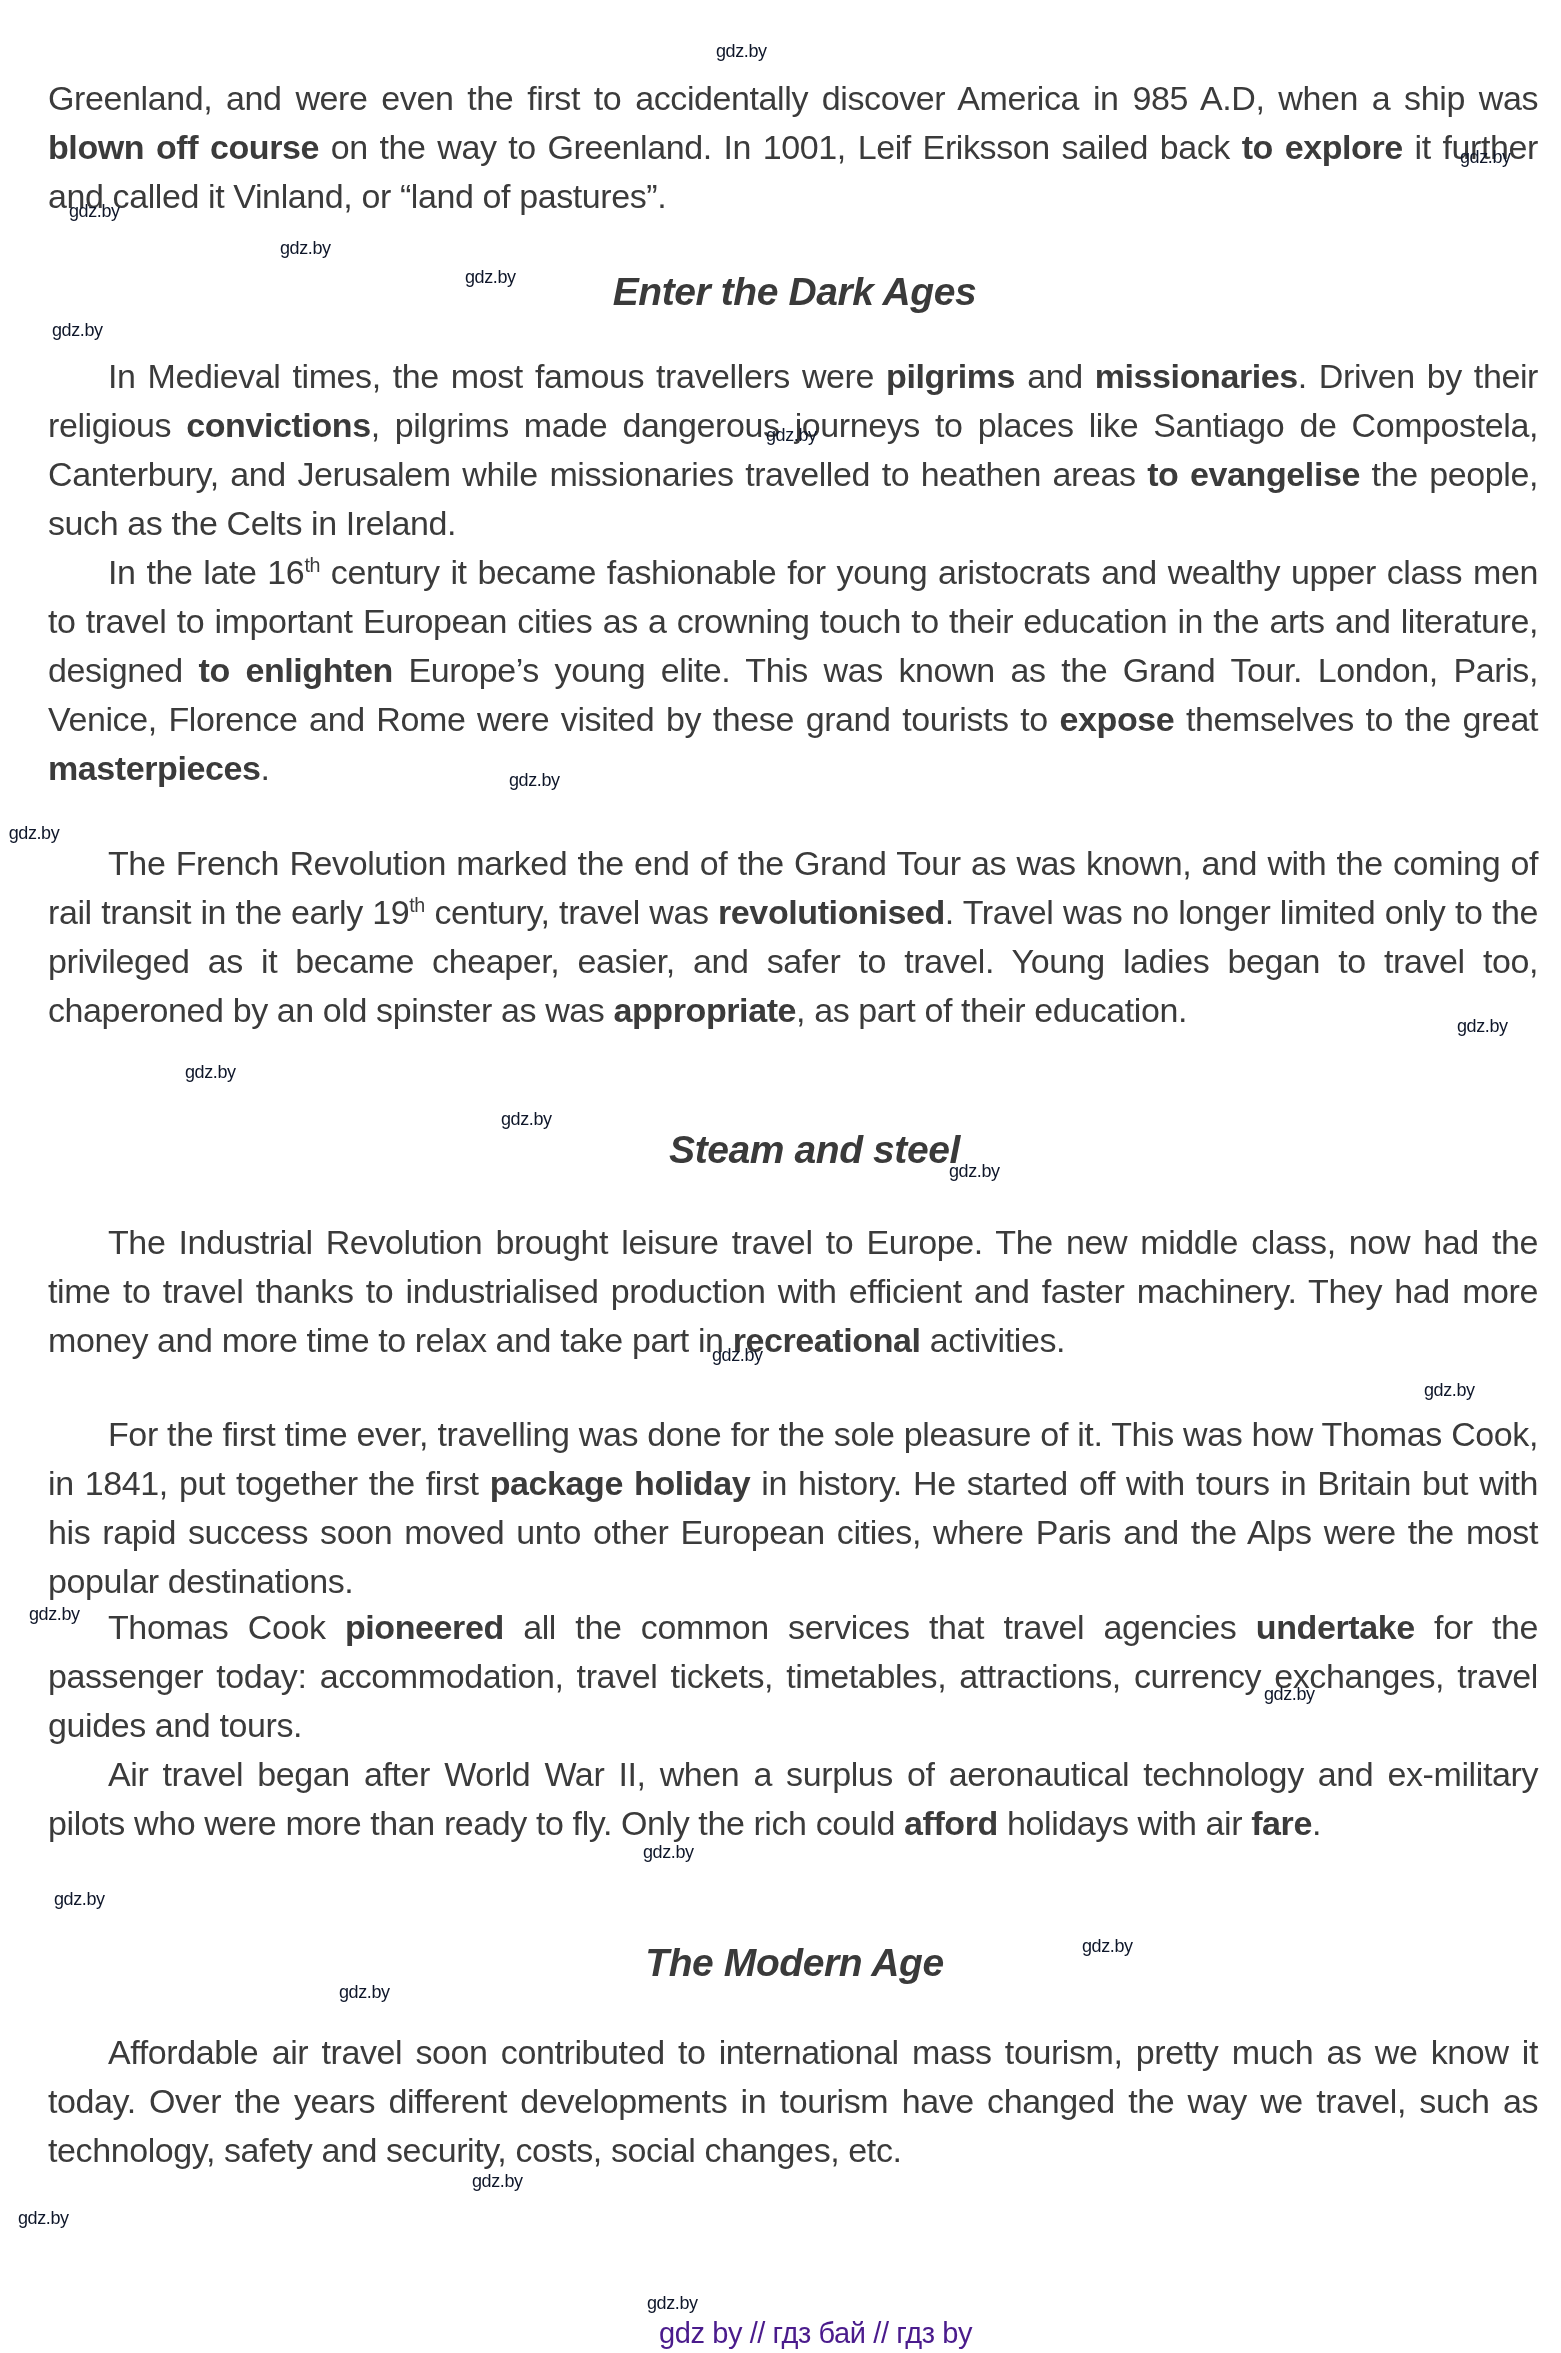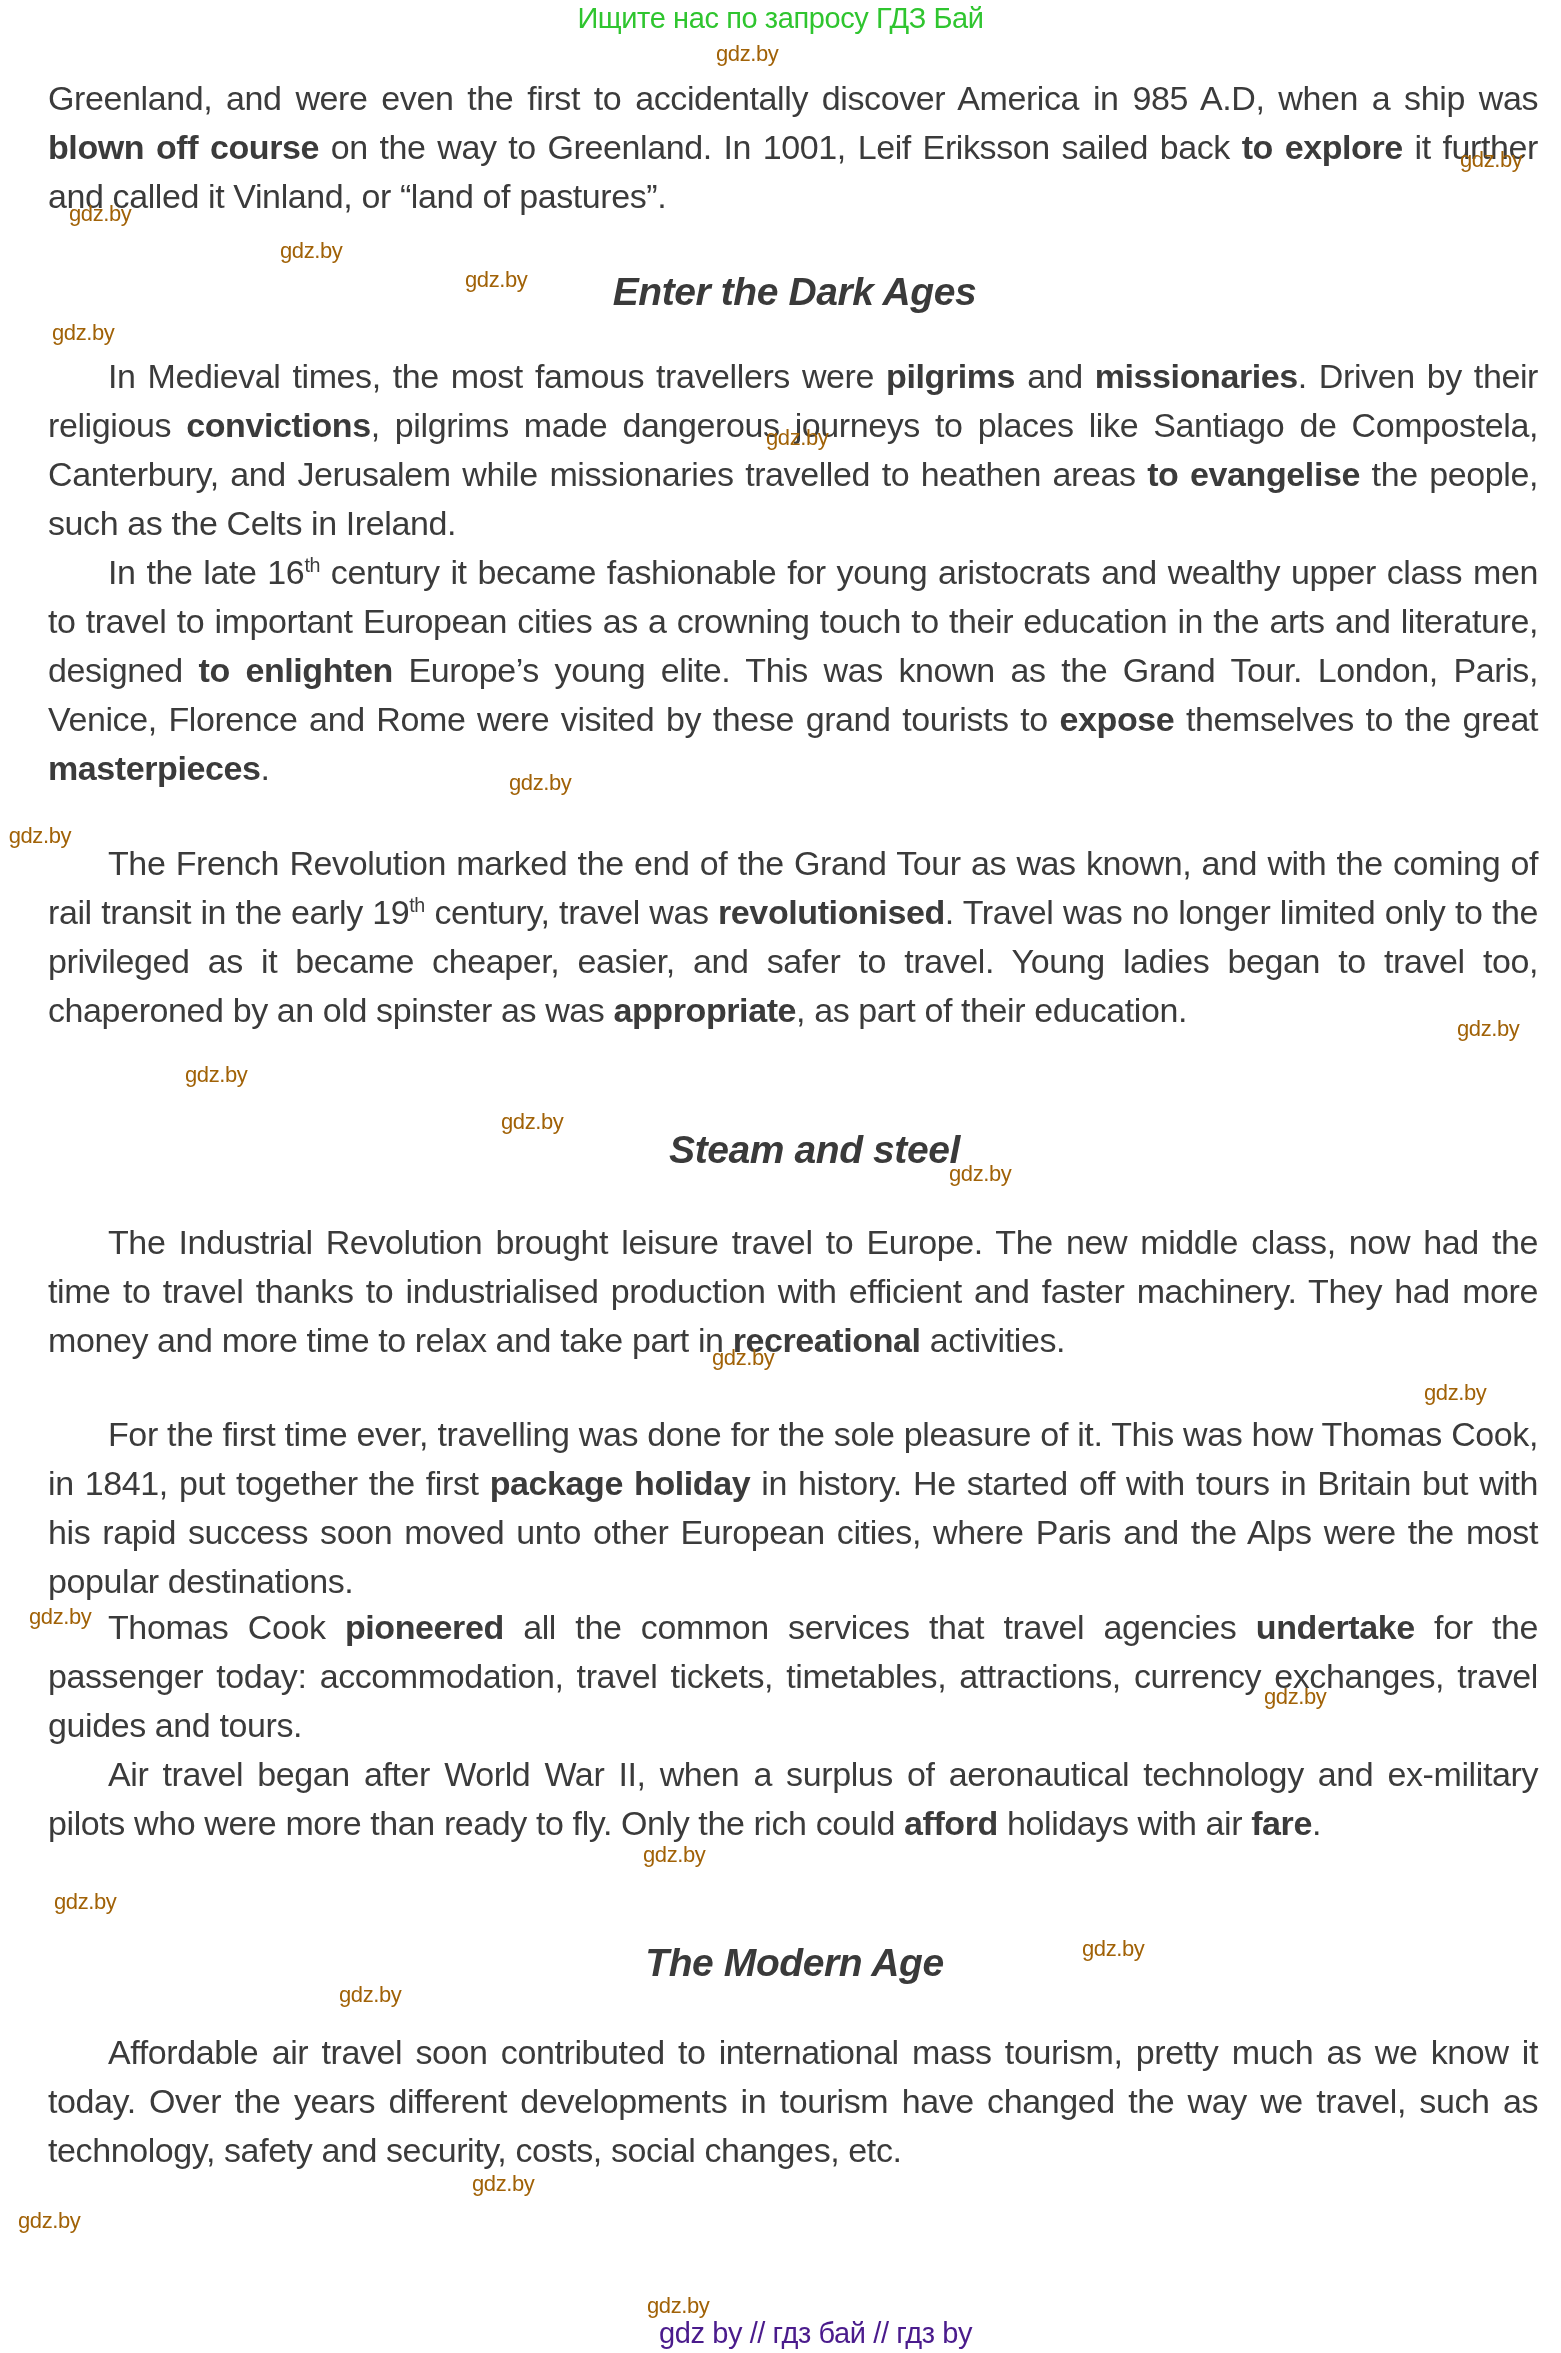--- a/index.html
+++ b/index.html
@@ -42,40 +42,39 @@
     margin:14px;
     text-align:center;
     font-size:39px;
     font-weight:bold;
     font-style:italic;
     letter-spacing:-0.4px;
     color:#3a3a3a;
   }
   .wm{
     position:absolute;
-    font-size:22px;
+    font-size:18px;
     letter-spacing:-0.4px;
-    color:#a16207;
+    color:#0f172a;
     white-space:nowrap;
   }
   .footer{
     position:absolute;
     top:2317px; left:0;
     width:100%;
     text-align:center;
     font-size:29px;
     letter-spacing:-0.4px;
     padding-left:35px;
   }
 </style>
 </head>
 <body>
 
 <div class="page">
-  <div class="promo" style="color: rgb(47, 197, 47);">Ищите нас по запросу ГДЗ Бай</div>
   <div class="blocks" id="blocks">
       <p class="para" style="top: 62px;">Greenland, and were even the first to accidentally discover America in 985 A.D, when a ship was <b>blown off course</b> on the way to Greenland. In 1001, Leif Eriksson sailed back <b>to explore</b> it further and called it Vinland, or “land of pastures”.</p>
       <div class="heading" style="top: 256px;">Enter the Dark Ages</div>
       <p class="para indent" style="top: 340px;">In Medieval times, the most famous travellers were <b>pilgrims</b> and <b>missionaries</b>. Driven by their religious <b>convictions</b>, pilgrims made dangerous journeys to places like Santiago de Compostela, Canterbury, and Jerusalem while missionaries travelled to heathen areas <b>to evangelise</b> the people, such as the Celts in Ireland.</p>
       <p class="para indent" style="top: 536px;">In the late 16<sup>th</sup> century it became fashionable for young aristocrats and wealthy upper class men to travel to important European cities as a crowning touch to their education in the arts and literature, designed <b>to enlighten</b> Europe’s young elite. This was known as the Grand Tour. London, Paris, Venice, Florence and Rome were visited by these grand tourists to <b>expose</b> themselves to the great <b>masterpieces</b>.</p>
       <p class="para indent" style="top: 827px;">The French Revolution marked the end of the Grand Tour as was known, and with the coming of rail transit in the early 19<sup>th</sup> century, travel was <b>revolutionised</b>. Travel was no longer limited only to the privileged as it became cheaper, easier, and safer to travel. Young ladies began to travel too, chaperoned by an old spinster as was <b>appropriate</b>, as part of their education.</p>
       <div class="heading" style="top: 1114px; padding-left: 20px;">Steam and steel</div>
       <p class="para indent" style="top: 1206px;">The Industrial Revolution brought leisure travel to Europe. The new middle class, now had the time to travel thanks to industrialised production with efficient and faster machinery. They had more money and more time to relax and take part in <b>recreational</b> activities.</p>
       <p class="para indent" style="top: 1398px;">For the first time ever, travelling was done for the sole pleasure of it. This was how Thomas Cook, in 1841, put together the first <b>package holiday</b> in history. He started off with tours in Britain but with his rapid success soon moved unto other European cities, where Paris and the Alps were the most popular destinations.</p>
       <p class="para indent" style="top: 1591px;">Thomas Cook <b>pioneered</b> all the common services that travel agencies <b>undertake</b> for the passenger today: accommodation, travel tickets, timetables, attractions, currency exchanges, travel guides and tours.</p>

